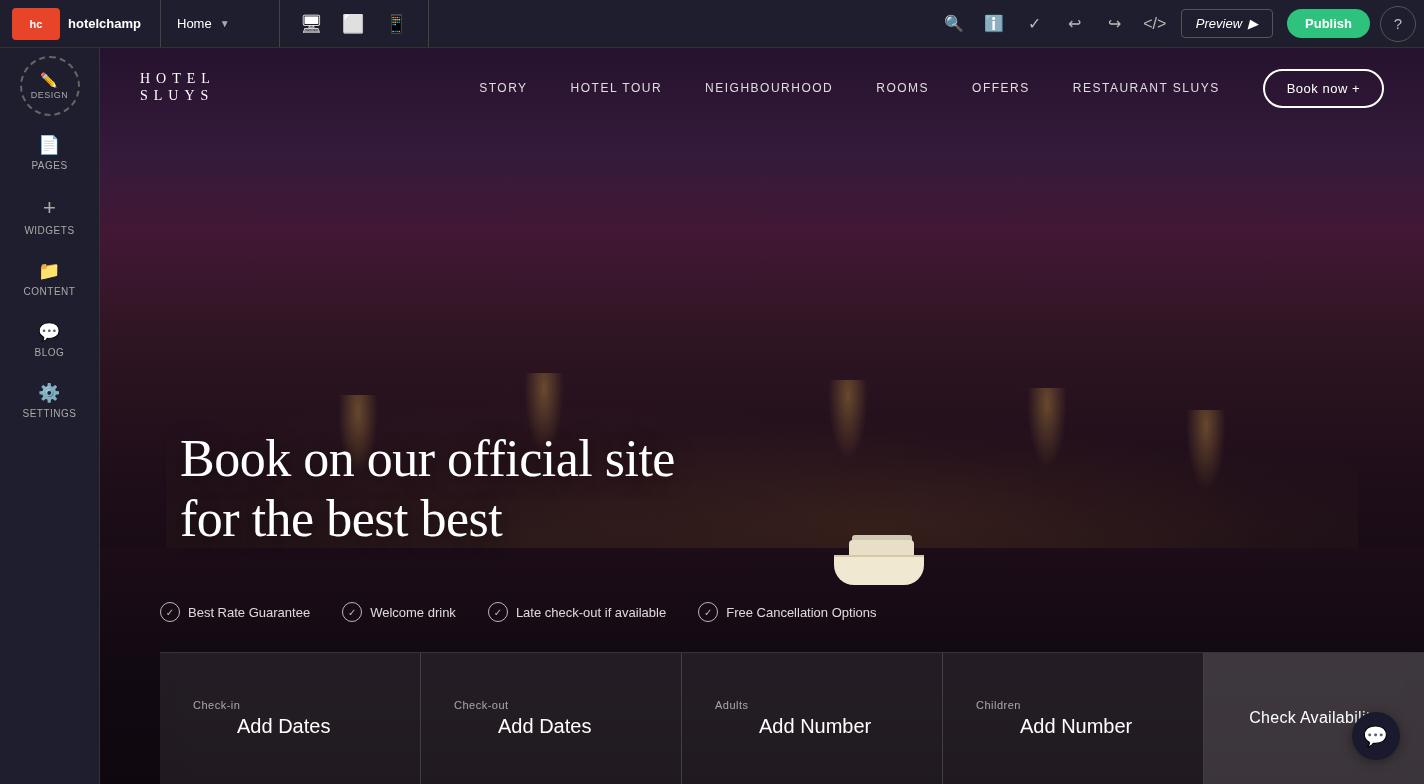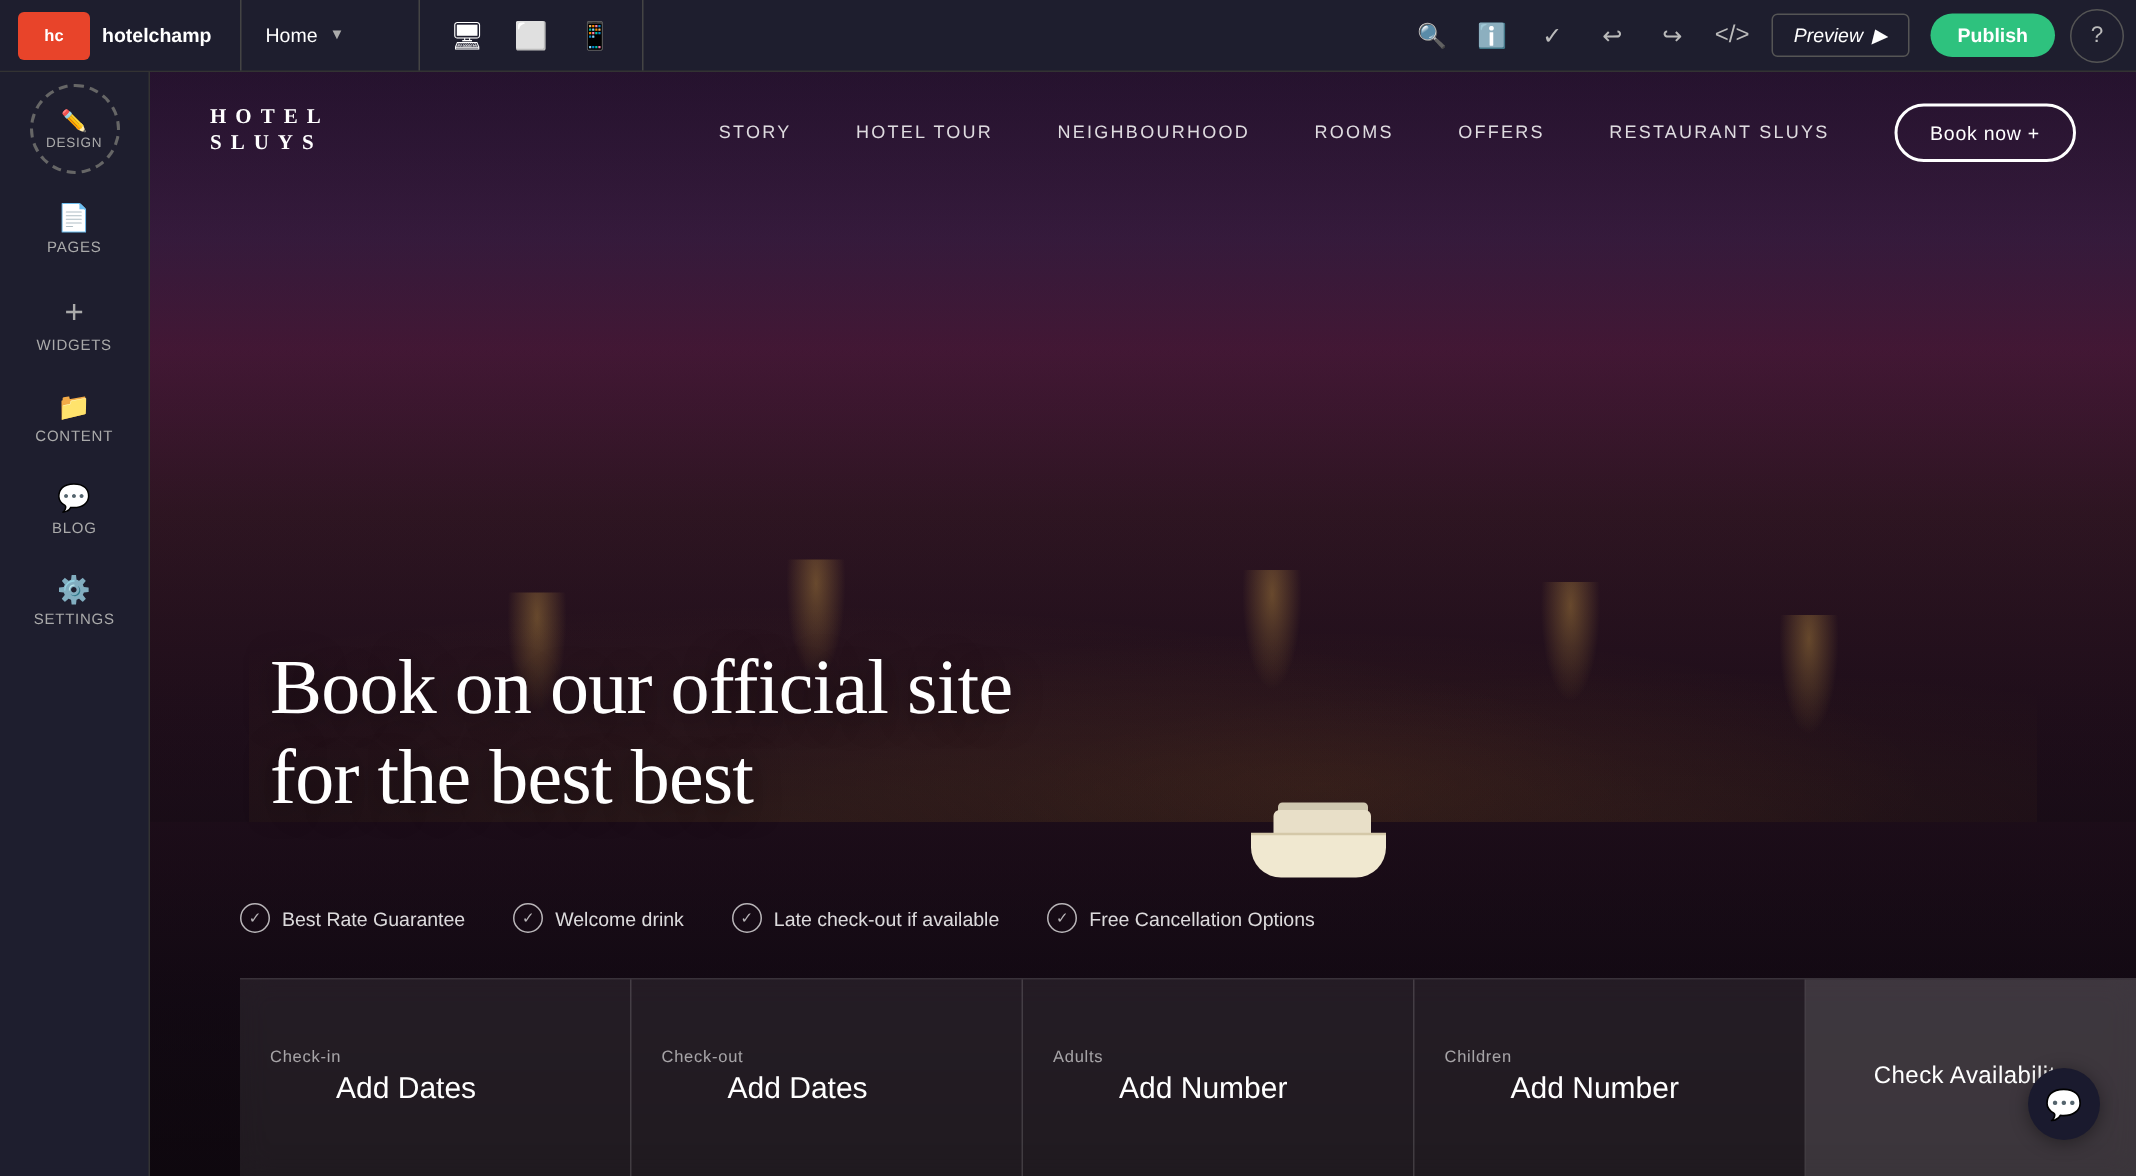--- a/index.html
+++ b/index.html
@@ -198,21 +198,21 @@
       height: 80px;
       display: flex;
       align-items: center;
       justify-content: space-between;
       padding: 0 40px;
       z-index: 10;
     }
     .site-logo {
       color: white;
       font-size: 22px;
-      font-weight: 700;
+      font-weight: 400;
       letter-spacing: 2px;
       line-height: 1.2;
       font-family: Georgia, serif;
     }
     .site-logo span { display: block; font-size: 14px; letter-spacing: 6px; }
     .nav-links {
       display: flex;
       gap: 43px;
       align-items: center;
     }
@@ -369,21 +369,21 @@
       backdrop-filter: blur(10px);
       display: flex;
       align-items: stretch;
       border-top: 1px solid rgba(255,255,255,0.1);
     }
     .booking-field {
       flex: 1;
       display: flex;
       flex-direction: column;
       justify-content: center;
-      padding: 12px 20px;
+      padding: 12px 33px;
       border-right: 1px solid rgba(255,255,255,0.15);
       cursor: pointer;
     }
     .field-label {
       font-size: 11px;
       color: rgba(255,255,255,0.6);
       letter-spacing: 0.5px;
       margin-bottom: 4px;
       text-transform: none;
     }

